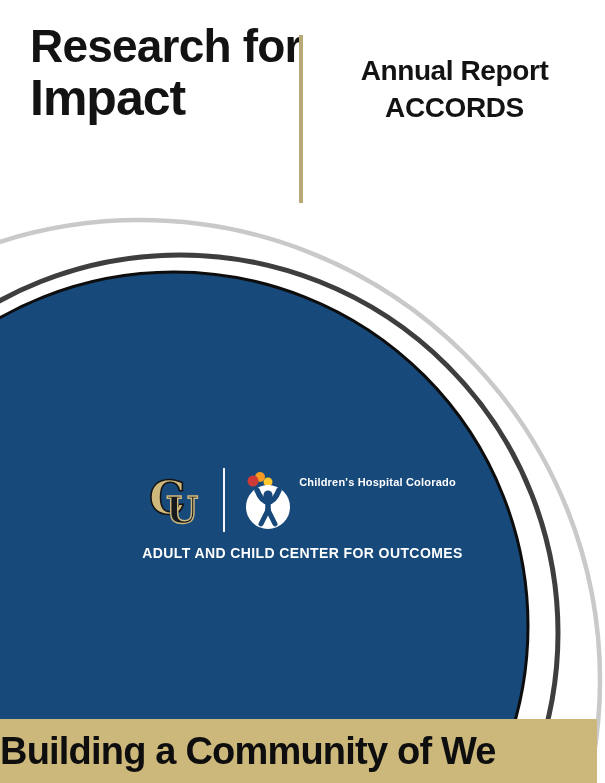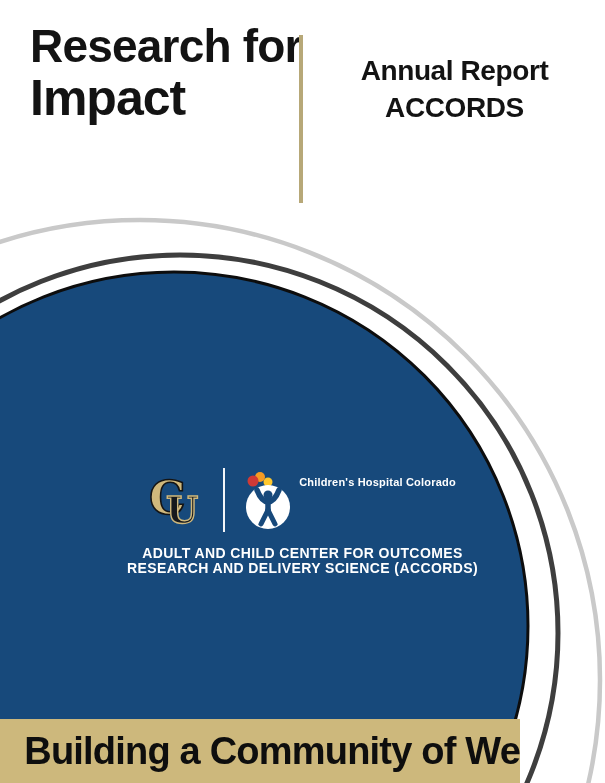--- a/index.html
+++ b/index.html
@@ -62,23 +62,23 @@
     margin-left:6px;margin-top:8px;
   }
   .center-caption{
     position:absolute;left:0;top:546px;width:605px;z-index:2;
     text-align:center;color:var(--white);
     font-size:14px;line-height:15px;font-weight:700;letter-spacing:0.4px;
   }
 
   
   .footer-banner{
-    position:absolute;left:0;bottom:0;width:520px;height:64px;z-index:4;
+    position:absolute;left:0;bottom:0;width:597px;height:64px;z-index:4;
     background:var(--banner-gold);
-    display:flex;align-items:center;justify-content:flex-end;
+    display:flex;align-items:center;justify-content:flex-start;
   }
   .footer-tagline{
     color:#0e0e0e;font-size:38px;font-weight:800;letter-spacing:-0.8px;
   }
 </style>
 </head>
 <body>
 
 <div class="page">
 
@@ -128,20 +128,19 @@
           <path d="M27,42 L34,56" stroke-width="5"></path>
         </g>
       </svg>
       <span class="chc-label">Children's Hospital Colorado</span>
     </div>
 
   </div>
 
   <div class="center-caption">
     <div>ADULT AND CHILD CENTER FOR OUTCOMES</div>
-    <div>RESEARCH AND DELIVERY SCIENCE (ACCORDS)</div>
   </div>
 
   <div class="footer-banner">
     <span class="footer-tagline">Building a Community of We</span>
   </div>
 
 </div>
 
 </body></html>

